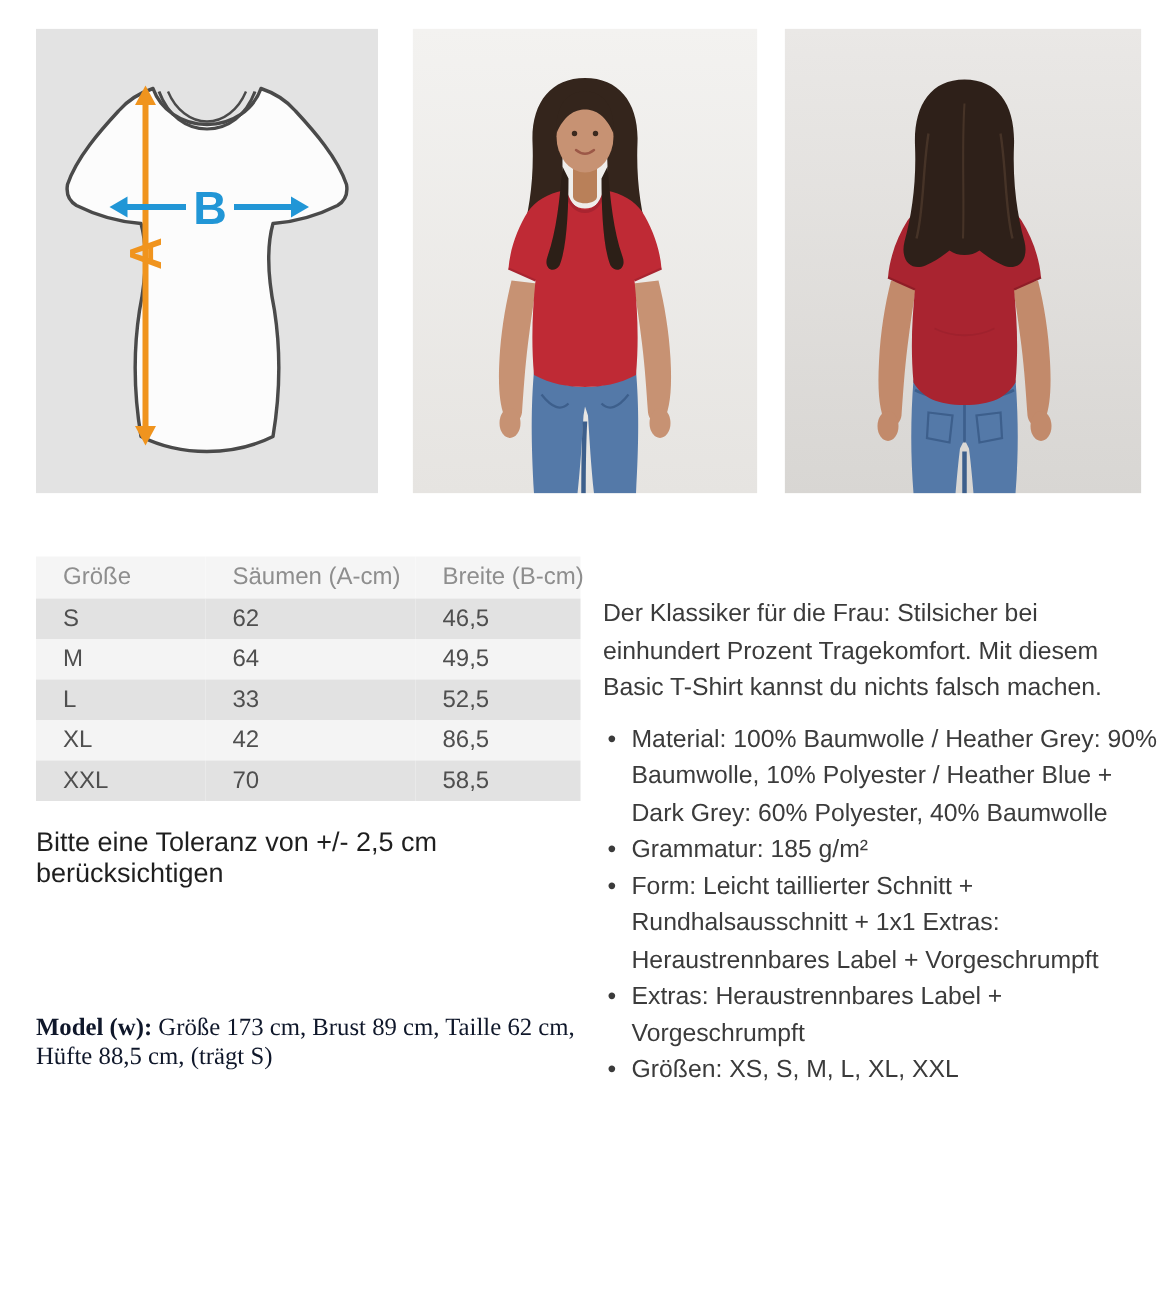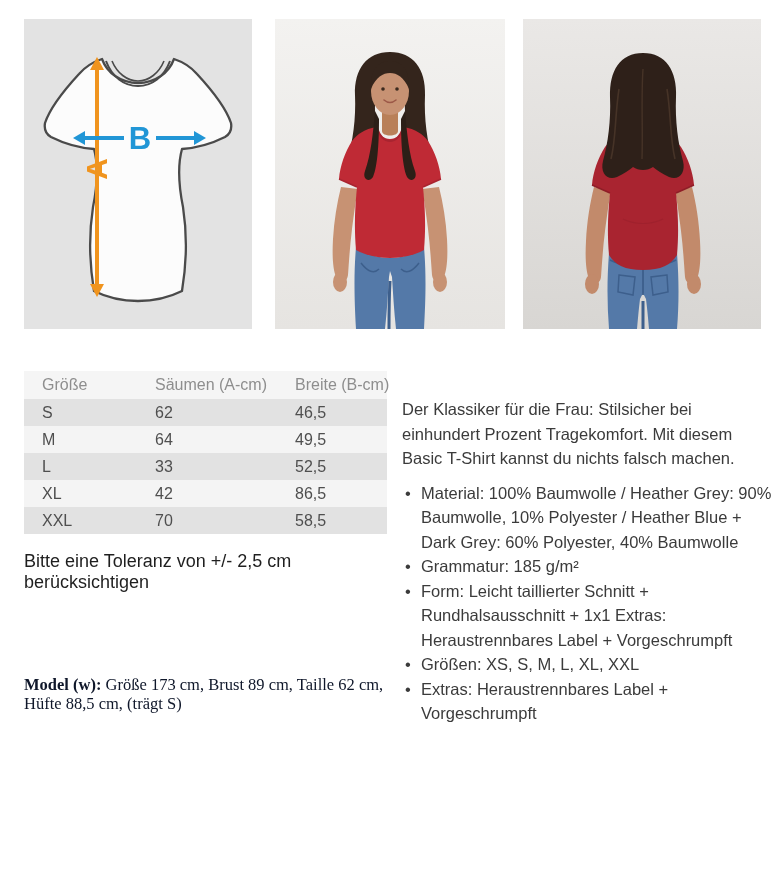--- a/index.html
+++ b/index.html
@@ -190,18 +190,18 @@
     <span class="b">Model (w):</span>
     <span>Größe 173 cm, Brust 89 cm, Taille 62 cm, Hüfte 88,5 cm, (trägt S)</span>
   </div>
 
   <div class="description">
     <p>Der Klassiker für die Frau: Stilsicher bei einhundert Prozent Tragekomfort. Mit diesem Basic T-Shirt kannst du nichts falsch machen.</p>
     <ul>
         <li>Material: 100% Baumwolle / Heather Grey: 90% Baumwolle, 10% Polyester / Heather Blue + Dark Grey: 60% Polyester, 40% Baumwolle</li>
         <li>Grammatur: 185 g/m²</li>
         <li>Form: Leicht taillierter Schnitt + Rundhalsausschnitt + 1x1 Extras: Heraustrennbares Label + Vorgeschrumpft</li>
+        <li>Extras: Heraustrennbares Label + Vorgeschrumpft</li>
         <li>Größen: XS, S, M, L, XL, XXL</li>
-        <li>Extras: Heraustrennbares Label + Vorgeschrumpft</li>
       </ul>
   </div>
 
 </div>
 
 </body></html>

